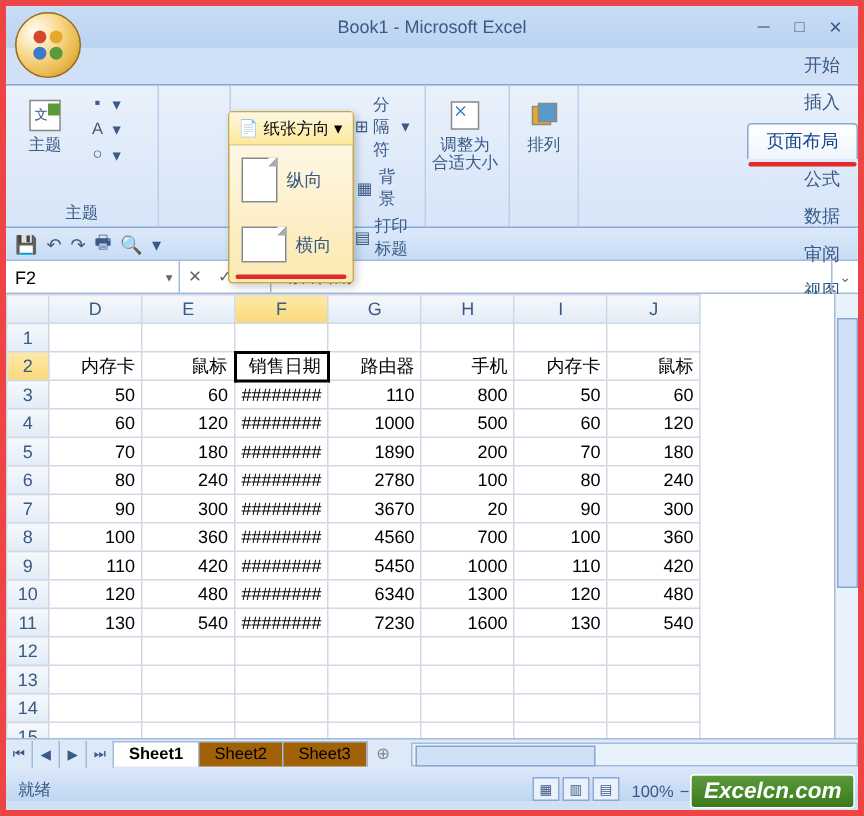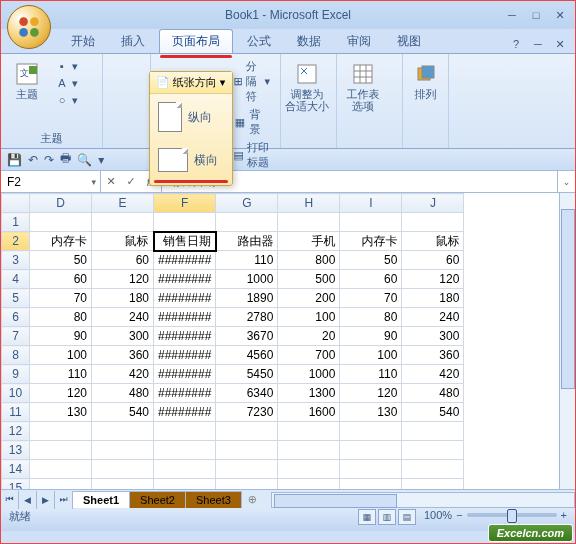--- a/index.html
+++ b/index.html
@@ -1,24 +1,24 @@
 <!DOCTYPE html>
 <html><head>
 <meta charset="utf-8">
 <style>
 * { box-sizing: border-box; margin: 0; padding: 0; font-family: "Microsoft YaHei", "SimSun", Tahoma, sans-serif; }
 body { background: #fff; }
-.window { width: 576px; height: 544px; border: 1px solid #ef4444; background: #cfe0f7; position: relative; }
+.window { width: 576px; height: 544px; border: 4px solid #ef4444; background: #cfe0f7; position: relative; }
 .titlebar { height: 28px; background: linear-gradient(#c8dcf5,#bcd4f1); display: flex; align-items: center; position: relative; }
 .office-btn { width: 44px; height: 44px; border-radius: 50%; background: radial-gradient(circle at 30% 30%, #fff, #f8d88a 40%, #e8b84a 70%, #b87a1a); position: absolute; left: 6px; top: 4px; border: 1px solid #9a6a1a; z-index: 10; display: flex; align-items: center; justify-content: center; }
 .office-btn svg { width: 26px; height: 26px; }
 .title-text { position: absolute; left: 50%; transform: translateX(-50%); font-size: 12px; color: #3a5a85; }
 .win-controls { margin-left: auto; display: flex; gap: 2px; padding-right: 4px; }
 .win-controls div { width: 22px; height: 16px; font-size: 11px; display: flex; align-items: center; justify-content: center; color: #3a5a85; cursor: pointer; }
-.tabs { height: 24px; display: flex; align-items: flex-end; padding-left: 58px; gap: 2px; }
+.tabs { height: 24px; display: flex; align-items: flex-end; padding-left: 58px; gap: 2px; flex-direction: column; }
 .tab { padding: 3px 12px; font-size: 12px; color: #3a5a85; cursor: pointer; border-radius: 3px 3px 0 0; }
 .tab.active { background: linear-gradient(#fff,#f0f6fd); border: 1px solid #8ba8d4; border-bottom: none; color: #15428b; position: relative; }
 .red-underline { position: absolute; left: 0; right: 0; bottom: -5px; height: 3px; background: #e02a2a; border-radius: 2px; }
 .help-area { margin-left: auto; display: flex; gap: 4px; padding-right: 6px; }
 .help-area div { width: 18px; height: 18px; font-size: 11px; display: flex; align-items: center; justify-content: center; color: #3a5a85; cursor: pointer; }
 .ribbon { height: 96px; background: linear-gradient(#e9f1fb,#d6e5f8); border-top: 1px solid #8ba8d4; border-bottom: 1px solid #8ba8d4; display: flex; }
 .group { border-right: 1px solid #bcd0ec; padding: 4px 6px 2px; display: flex; flex-direction: column; justify-content: space-between; }
 .group-label { font-size: 11px; color: #3a5a85; text-align: center; padding-top: 1px; }
 .grp-body { display: flex; gap: 4px; flex: 1; }
 .big-btn { width: 40px; display: flex; flex-direction: column; align-items: center; gap: 2px; padding: 4px 2px; border-radius: 3px; cursor: pointer; }
@@ -31,21 +31,21 @@
 .dd-trigger { padding: 3px 6px; display: flex; align-items: center; gap: 3px; font-size: 11px; border-bottom: 1px solid #e5cf8f; background: linear-gradient(#fef7e0,#fde89a); }
 .dd-item { display: flex; align-items: center; gap: 6px; padding: 8px 8px; cursor: pointer; }
 .page-icon { width: 24px; height: 30px; background: #fff; border: 1px solid #888; position: relative; }
 .page-icon.land { width: 30px; height: 24px; }
 .page-icon::before { content:""; position:absolute; right:-1px; top:-1px; width:6px; height:6px; background:linear-gradient(135deg,#fff 50%,#aaa 50%); }
 .dd-txt { font-size: 12px; color: #3a5a85; }
 .red-underline2 { height: 3px; background: #e02a2a; border-radius: 2px; margin: 0 4px 2px; }
 .qat2 { height: 22px; background: linear-gradient(#dce9f9,#c8dcf5); border-bottom: 1px solid #a3badb; display: flex; align-items: center; padding: 0 6px; gap: 6px; }
 .qat2 span { font-size: 12px; color: #3a5a85; cursor: pointer; }
 .formula-bar { height: 22px; background: #fff; border-bottom: 1px solid #a3badb; display: flex; align-items: stretch; }
-.namebox { width: 100px; border-right: 1px solid #a3badb; display: flex; align-items: center; padding: 0 6px; font-size: 12px; position: relative; }
+.namebox { width: 116px; border-right: 1px solid #a3badb; display: flex; align-items: center; padding: 0 6px; font-size: 12px; position: relative; }
 .namebox::after { content:"▾"; position:absolute; right:4px; font-size:9px; color:#666; }
 .fx-btns { display: flex; border-right: 1px solid #a3badb; }
 .fx-btns span { width: 20px; display: flex; align-items: center; justify-content: center; font-size: 11px; color: #666; cursor: pointer; }
 .fx-input { flex: 1; padding: 0 6px; font-size: 12px; display: flex; align-items: center; }
 .fx-expand { width: 18px; border-left: 1px solid #a3badb; display: flex; align-items: center; justify-content: center; font-size: 9px; color: #666; cursor: pointer; }
 .grid-area { position: relative; background: #fff; height: 316px; overflow: hidden; }
 .grid { border-collapse: collapse; table-layout: fixed; }
 .grid th, .grid td { border: 1px solid #d0d7e5; font-size: 12px; height: 19px; padding: 0 4px; }
 .grid th { background: linear-gradient(#f5f8fc,#e3ecf7); color: #3a5a85; font-weight: normal; text-align: center; }
 .grid th.rowh { width: 28px; }
@@ -59,27 +59,27 @@
 .sheet-tabs { position: absolute; left: 0; right: 0; bottom: 0; height: 20px; background: #dce9f9; display: flex; align-items: center; border-top: 1px solid #a3badb; }
 .nav-btns { display: flex; }
 .nav-btns span { width: 18px; height: 18px; display: flex; align-items: center; justify-content: center; font-size: 9px; color: #3a5a85; border-right: 1px solid #a3badb; cursor: pointer; }
 .stab { padding: 2px 10px; font-size: 11px; background: #fff; border: 1px solid #a3badb; border-bottom: none; margin-left: -1px; cursor: pointer; }
 .stab.active { background: #ffffff; font-weight: bold; }
 .stab.norm { background: #a16207; }
 .hscroll { flex: 1; height: 16px; background: #e9f1fb; margin-left: 8px; border: 1px solid #a3badb; position: relative; }
 .hscroll::before { content:""; position:absolute; left:2px; top:1px; width:40%; height:12px; background:#cfe0f7; border:1px solid #8ba8d4; }
 .vscroll { position: absolute; right: 0; top: 0; bottom: 20px; width: 16px; background: #e9f1fb; border-left: 1px solid #a3badb; }
 .vscroll::before { content:""; position:absolute; top:16px; left:1px; width:12px; height:60%; background:#cfe0f7; border:1px solid #8ba8d4; }
-.statusbar { height: 22px; background: linear-gradient(#dce9f9,#c0d6f2); display: flex; align-items: flex-start; padding: 0 8px; font-size: 11px; color: #3a5a85; }
+.statusbar { height: 22px; background: linear-gradient(#dce9f9,#c0d6f2); display: flex; align-items: flex-end; padding: 0 8px; font-size: 11px; color: #3a5a85; }
 .viewbtns { margin-left: auto; display: flex; gap: 2px; }
 .viewbtns span { width: 18px; height: 16px; border: 1px solid #8ba8d4; background: #e9f1fb; display: flex; align-items: center; justify-content: center; font-size: 9px; cursor: pointer; }
 .zoom { display: flex; align-items: center; gap: 4px; margin-left: 8px; }
 .zoom-slider { width: 90px; height: 4px; background: #aac0e0; position: relative; border-radius: 2px; }
 .zoom-slider::before { content:""; position:absolute; left:45%; top:-4px; width:8px; height:12px; background:#cfe0f7; border:1px solid #3a5a85; border-radius:2px; }
-.watermark { position: absolute; right: 2px; bottom: 1px; background: linear-gradient(#5a9a3a,#3a7a1a); color: #fff; font-size: 11px; padding: 2px 8px; border-radius: 3px; border: 1px solid #fff; font-weight: bold; font-style: italic; }
+.watermark { position: absolute; right: 2px; bottom: 1px; background: linear-gradient(#5a9a3a,#3a7a1a); color: #fff; font-size: 15px; padding: 2px 8px; border-radius: 3px; border: 1px solid #fff; font-weight: bold; font-style: italic; }
 .watermark b { color: #fff; }
 </style>
 </head>
 <body>
 
 <div class="window">
 
   <div class="titlebar">
     <div class="office-btn">
       <svg viewBox="0 0 24 24">
@@ -168,37 +168,20 @@
                 <path d="M6 6 L12 12 M12 6 L6 12" stroke="#3a7ac8"></path>
               </svg>
           </div>
           <div class="btn-txt" style="white-space:pre">调整为
 合适大小</div>
         </div>
       </div>
       <div class="group-label"></div>
     </div>
 
-    <div class="group" style="width:66px">
-      <div class="grp-body">
-        <div class="big-btn">
-          <div class="ico">
-            <svg width="24" height="24">
-                <rect x="3" y="3" width="18" height="18" fill="#fff" stroke="#888"></rect>
-                <line x1="3" y1="9" x2="21" y2="9" stroke="#888"></line>
-                <line x1="3" y1="15" x2="21" y2="15" stroke="#888"></line>
-                <line x1="9" y1="3" x2="9" y2="21" stroke="#888"></line>
-                <line x1="15" y1="3" x2="15" y2="21" stroke="#888"></line>
-              </svg>
-          </div>
-          <div class="btn-txt">工作表选项</div>
-        </div>
-      </div>
-      <div class="group-label"></div>
-    </div>
 
     <div class="group" style="width:46px">
       <div class="grp-body">
         <div class="big-btn">
           <div class="ico">
             <svg width="24" height="24">
                 <rect x="4" y="6" width="12" height="12" fill="#e8a82a" stroke="#888"></rect>
                 <rect x="8" y="4" width="12" height="12" fill="#5a9ac8" stroke="#888"></rect>
               </svg>
           </div>

